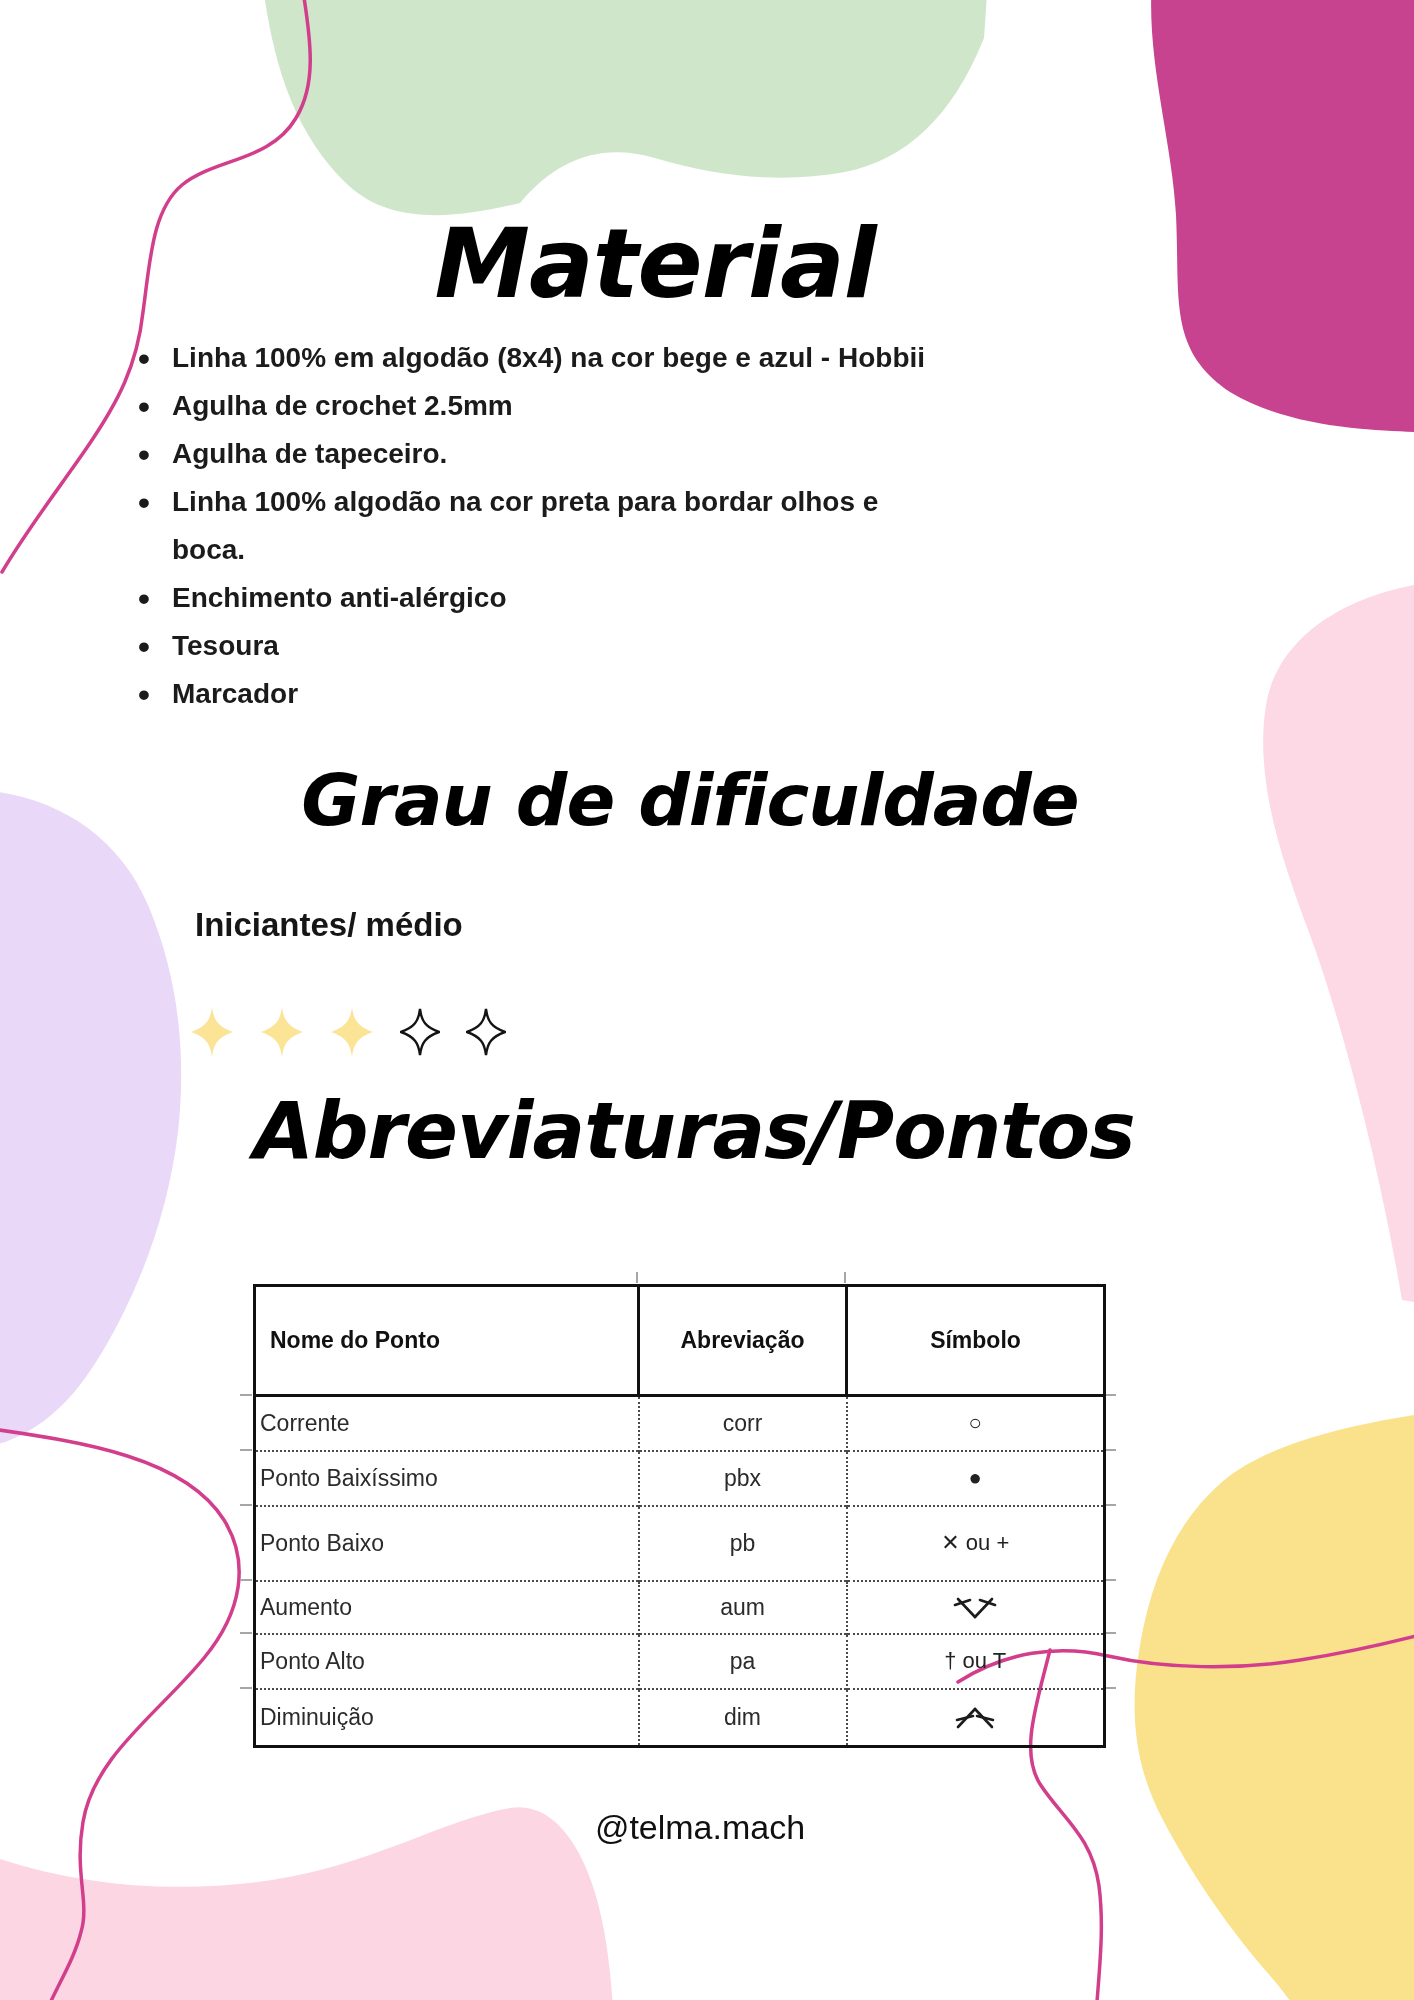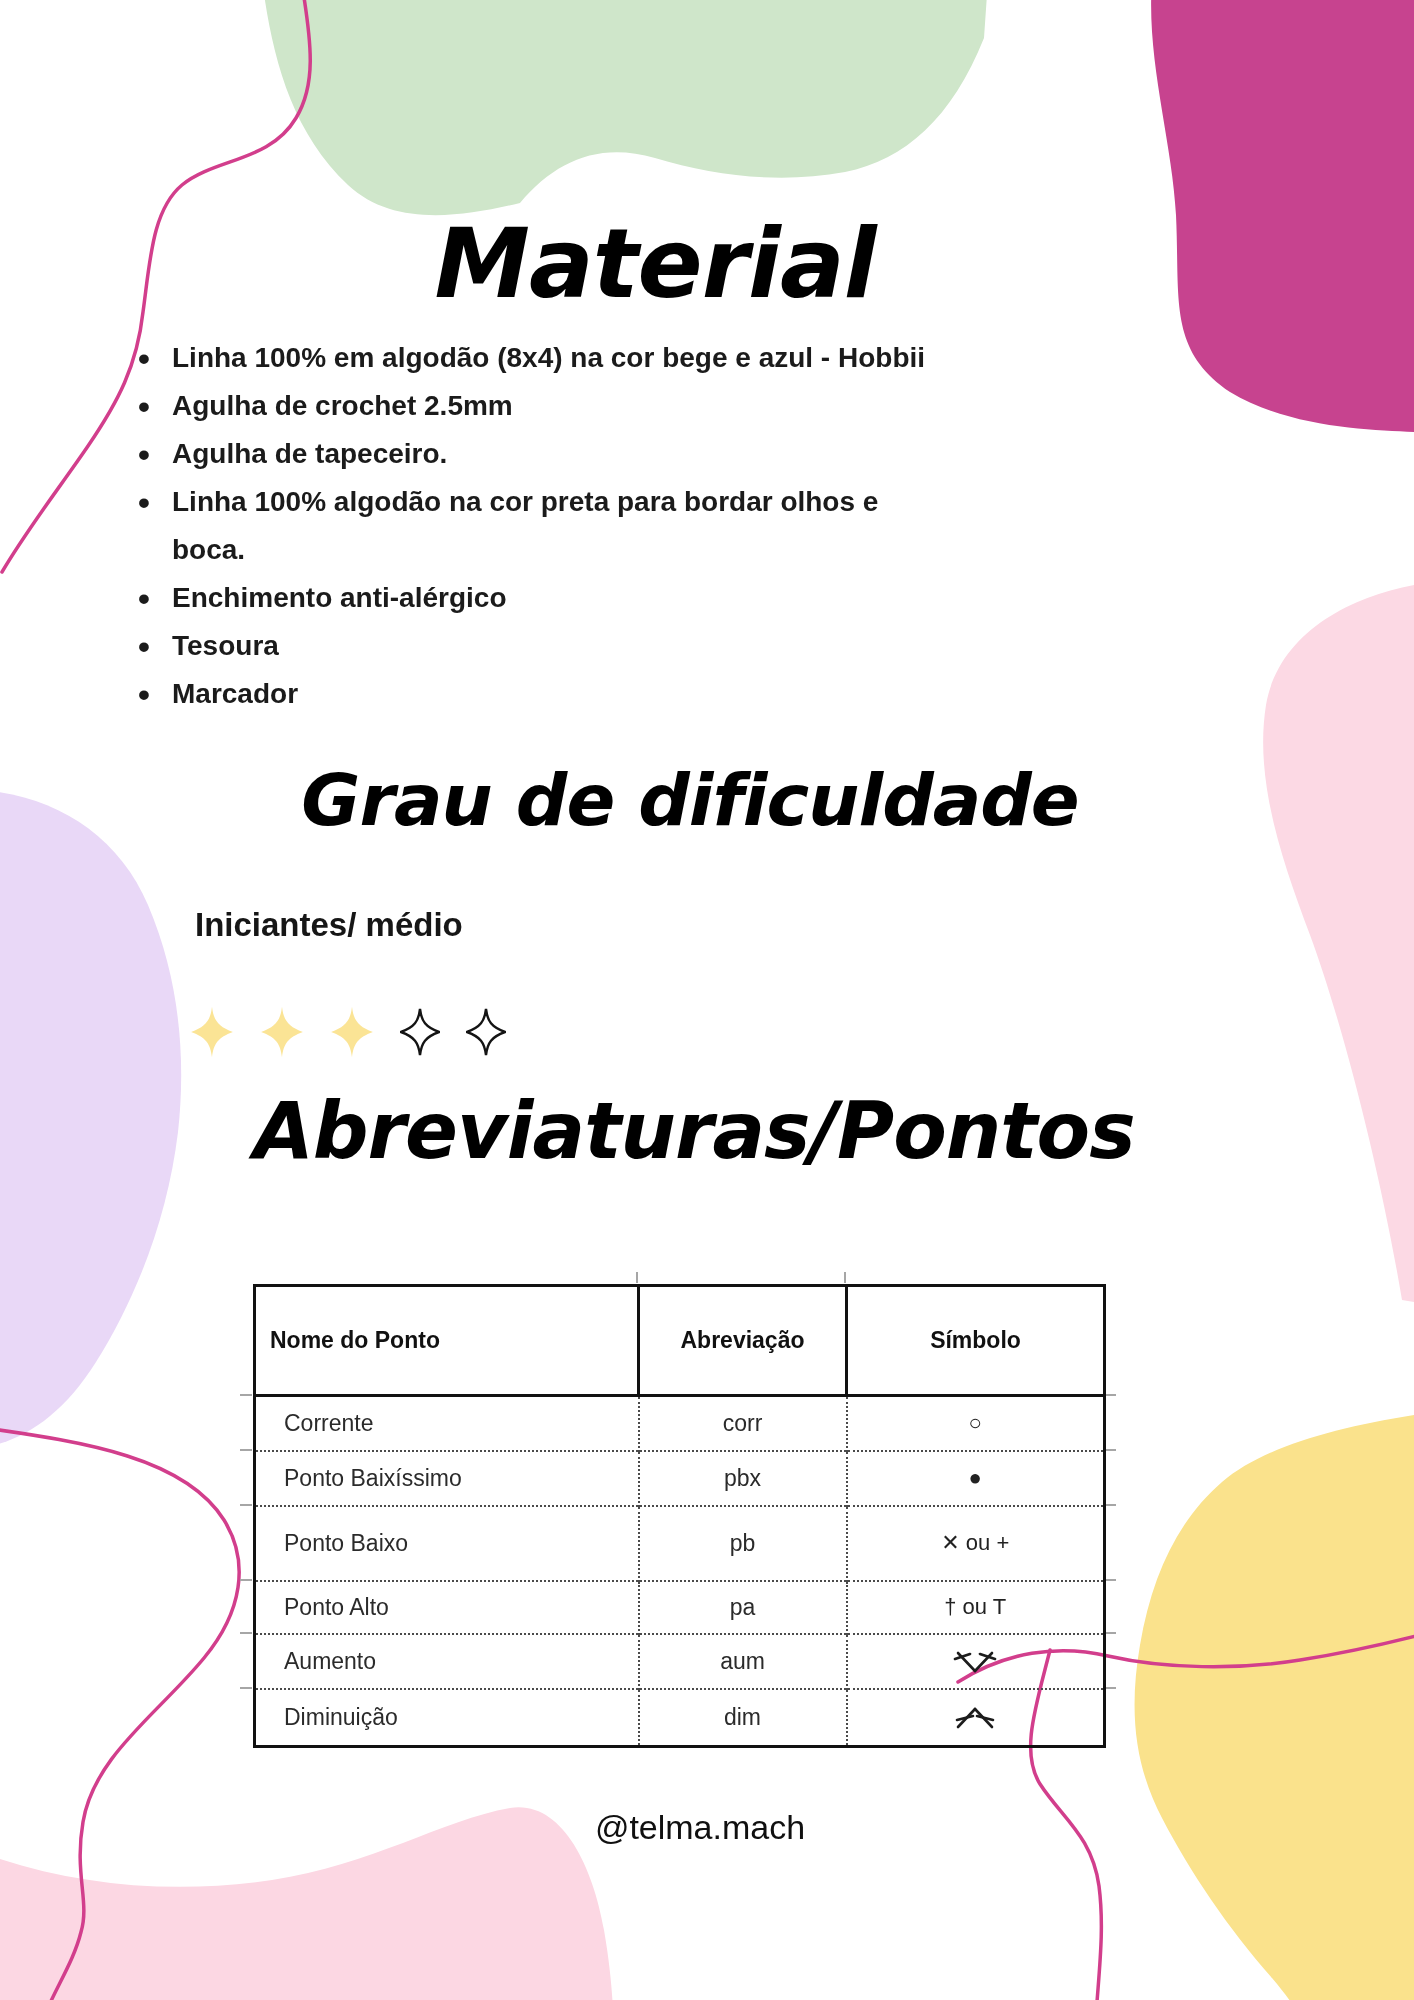--- a/index.html
+++ b/index.html
@@ -103,21 +103,21 @@
     color:#111;
     border-bottom:3px solid #111;
     background:transparent;
   }
   .abbr-table th:first-child{text-align:left;padding-left:14px;}
   .abbr-table td{
     vertical-align:middle;
     text-align:center;
     padding:0;
   }
-  .abbr-table td:first-child{text-align:left;padding-left:28px;}
+  .abbr-table td:first-child{text-align:left;padding-left:4px;}
   .abbr-table tbody td:nth-child(2){border-left:2px dotted #4a4a4a;border-right:2px dotted #4a4a4a;}
   .abbr-table tbody tr + tr td{border-top:2px dotted #4a4a4a;}
   .abbr-table tbody tr{height:55px;}
   .abbr-table tbody tr:nth-child(3){height:75px;}
   .abbr-table tbody tr:nth-child(4){height:53px;}
   .abbr-table tbody tr:nth-child(6){height:58px;}
   .sym{font-size:22px;color:#222;}
   .sym svg{display:inline-block;vertical-align:middle;}
 
   .footer-handle{
@@ -240,35 +240,35 @@
             <td>Ponto Baixíssimo</td>
             <td>pbx</td>
             <td class="sym">●</td>
           </tr>
           <tr>
             <td>Ponto Baixo</td>
             <td>pb</td>
             <td class="sym">✕ ou +</td>
           </tr>
           <tr>
-            <td>Ponto Alto</td>
-            <td>pa</td>
-            <td class="sym">† ou T</td>
-          </tr>
-          <tr>
             <td>Aumento</td>
             <td>aum</td>
             <td class="sym"><span><svg viewBox="0 0 44 26" width="44" height="26" fill="none" stroke="#1c1c1c" stroke-width="2.6" stroke-linecap="round">
                   <line x1="5" y1="4" x2="22" y2="22"></line>
                   <line x1="39" y1="4" x2="22" y2="22"></line>
                   <line x1="2" y1="10" x2="17" y2="5"></line>
                   <line x1="27" y1="5" x2="42" y2="10"></line>
                 </svg></span></td>
           </tr>
           <tr>
+            <td>Ponto Alto</td>
+            <td>pa</td>
+            <td class="sym">† ou T</td>
+          </tr>
+          <tr>
             <td>Diminuição</td>
             <td>dim</td>
             <td class="sym"><span><svg viewBox="0 0 44 26" width="44" height="26" fill="none" stroke="#1c1c1c" stroke-width="2.6" stroke-linecap="round">
                   <line x1="5" y1="22" x2="22" y2="4"></line>
                   <line x1="39" y1="22" x2="22" y2="4"></line>
                   <line x1="4" y1="15" x2="20" y2="11"></line>
                   <line x1="24" y1="11" x2="40" y2="15"></line>
                 </svg></span></td>
           </tr>
         </tbody>

